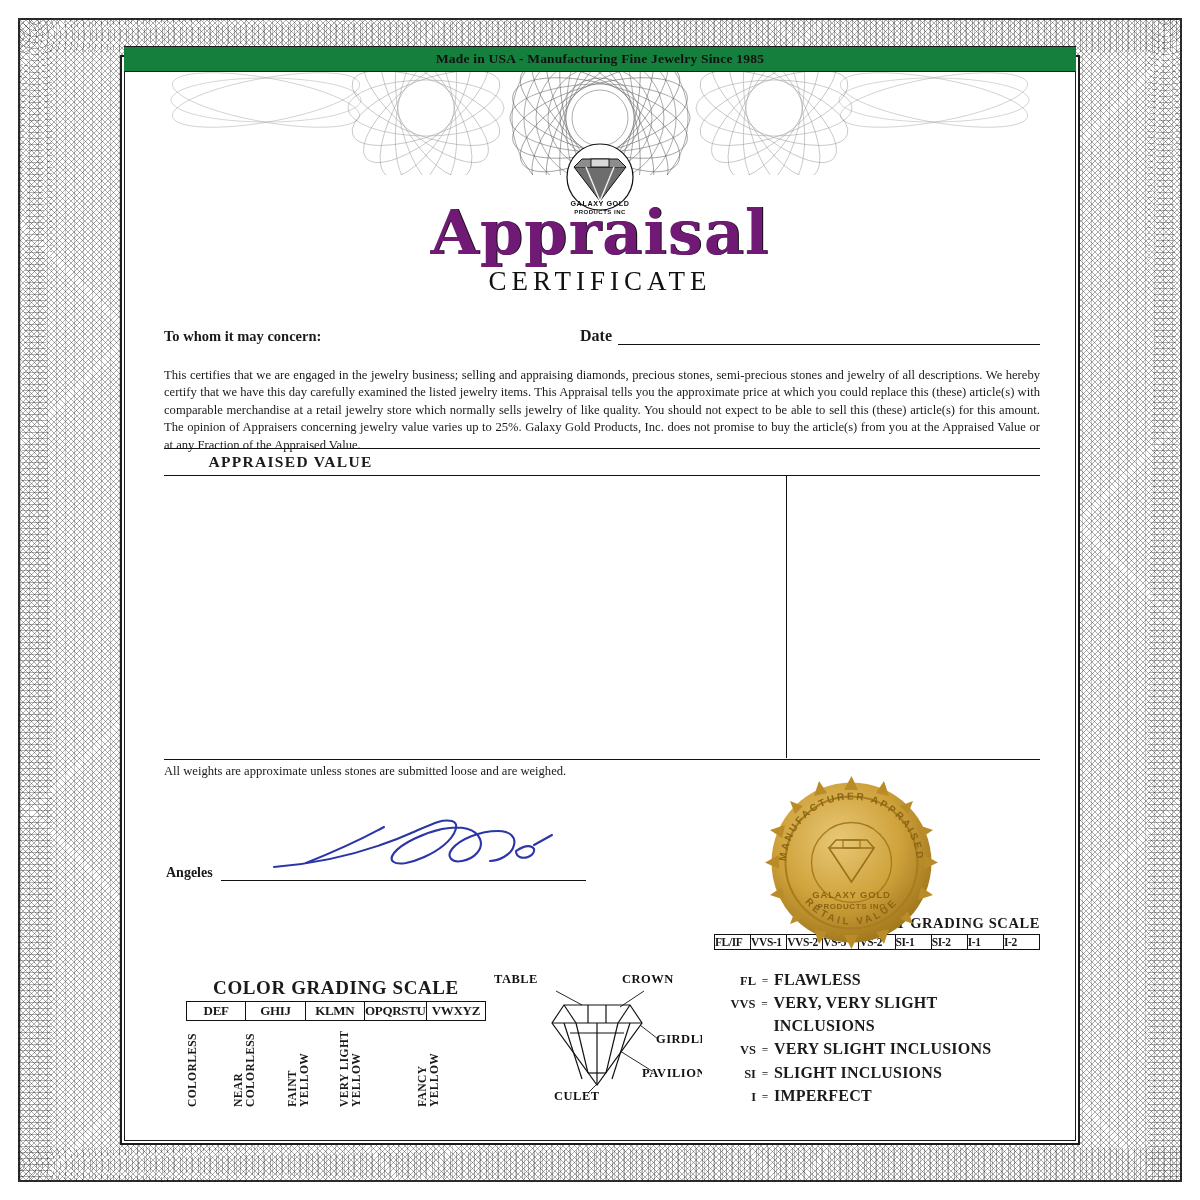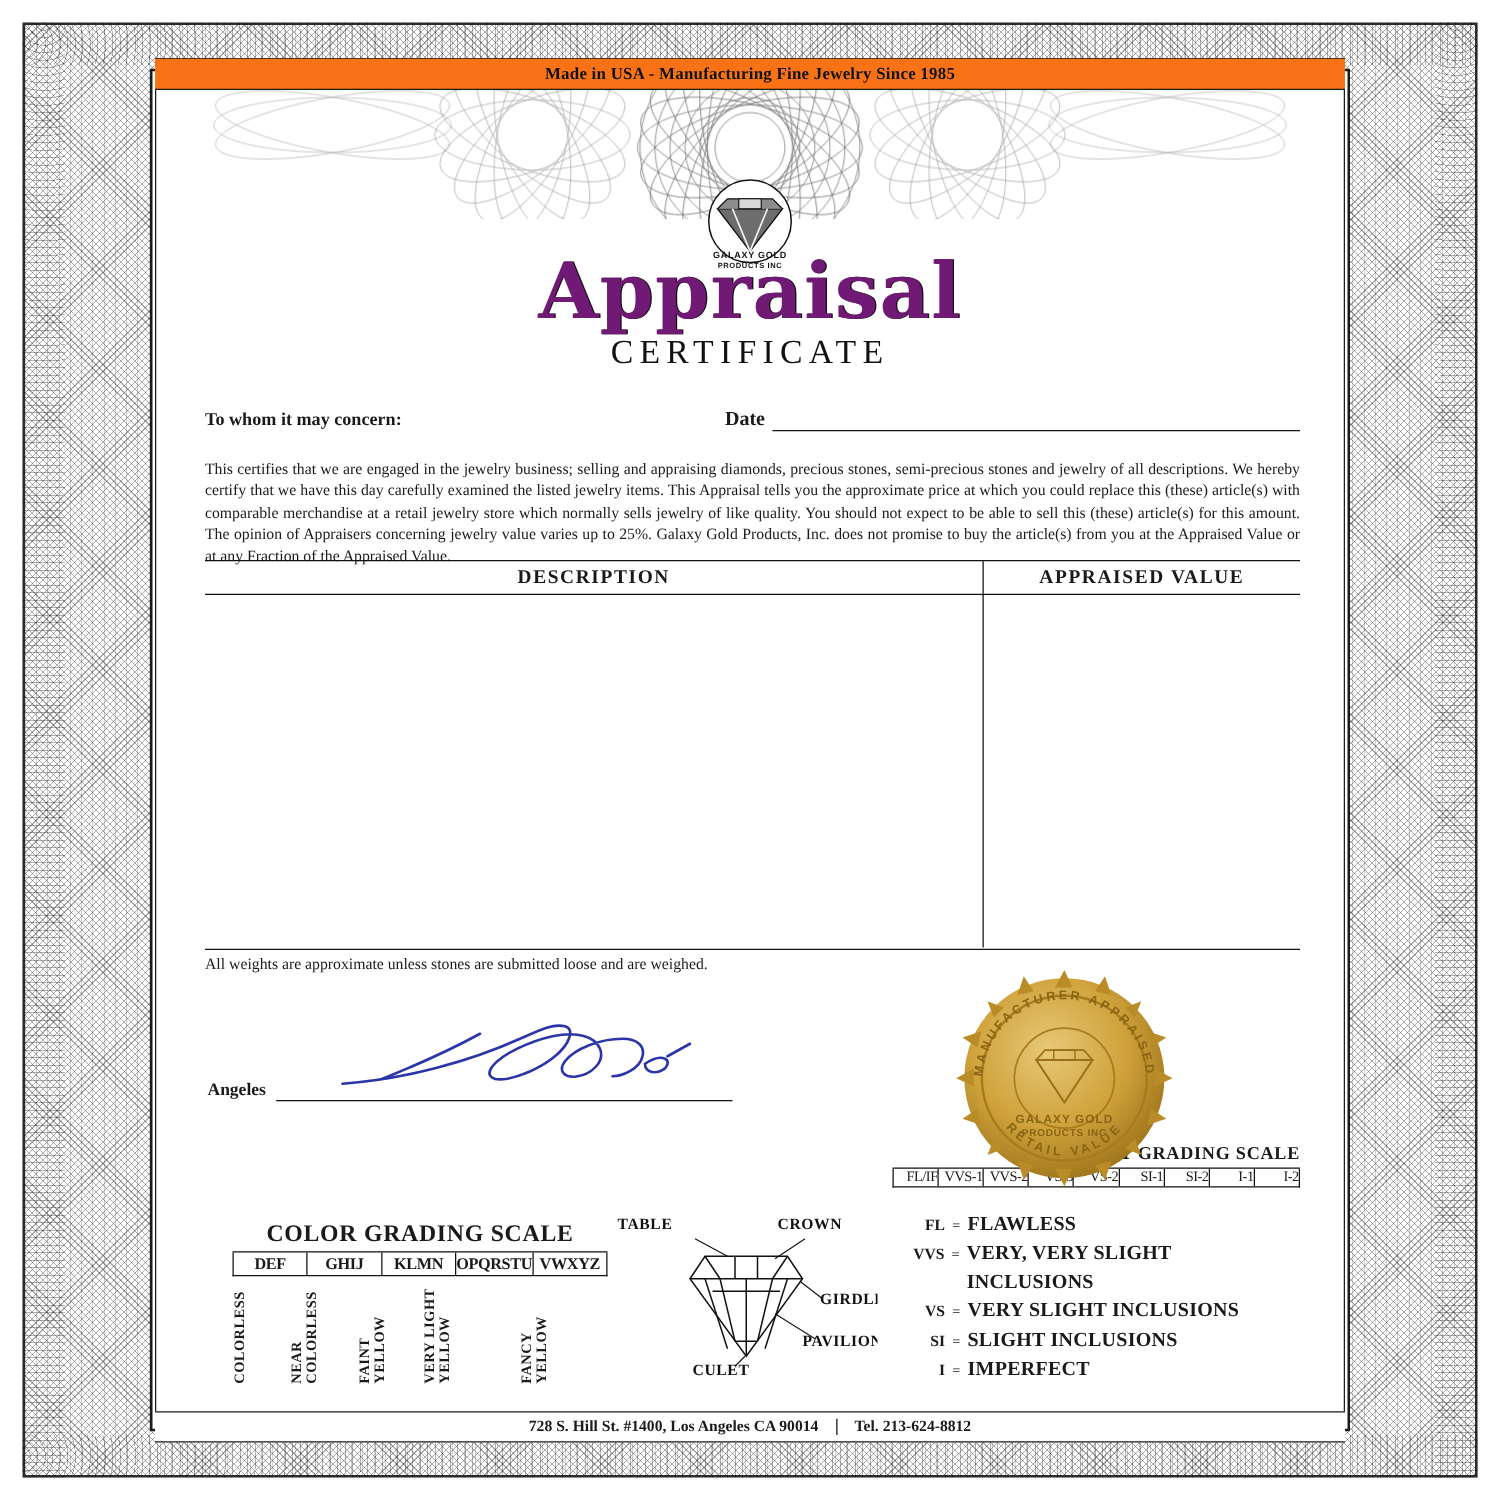--- a/index.html
+++ b/index.html
@@ -48,21 +48,21 @@
     position:absolute;left:124px;top:59px;right:124px;bottom:59px;
     border:1px solid #1b1b1b;
     box-sizing:border-box;
     pointer-events:none;
   }
 
   
   .top-strap{
     position:absolute;left:124px;top:46px;right:124px;height:24px;
     display:flex;align-items:center;justify-content:center;
-    background:#f97316;border-top:1px solid #1b1b1b;border-bottom:1px solid #1b1b1b;
+    background:#15803d;border-top:1px solid #1b1b1b;border-bottom:1px solid #1b1b1b;
     z-index:6;
   }
   .top-strap span{
     font-family:"Liberation Serif", serif;
     font-size:13.5px;font-weight:bold;letter-spacing:0.2px;color:#111;
   }
 
   
   .rosette-band{
     position:absolute;left:126px;top:70px;right:126px;height:105px;
@@ -165,21 +165,21 @@
     text-align:left;height:84px;
   }
 
   .diamond-fig{width:210px;position:relative;height:140px;margin:0 6px;}
   .diamond-fig .lab{position:absolute;font-size:12.5px;font-weight:bold;letter-spacing:0.5px;}
 
   .clarity{flex:1;margin-left:6px;max-width:330px;}
   .cl-title{font-size:14.5px;font-weight:bold;letter-spacing:0.6px;text-align:right;border-bottom:1.6px solid #111;padding-bottom:2px;}
   .cl-cells{display:flex;border:1.4px solid #111;border-top:none;}
   .cl-cell{
-    flex:1;text-align:right;font-size:11.5px;font-weight:normal;
+    flex:1;text-align:left;font-size:11.5px;font-weight:bold;
     border-right:1.4px solid #111;padding:1px 0;letter-spacing:-0.4px;
   }
   .cl-cell:last-child{border-right:none;}
   .cl-list{margin-top:18px;}
   .cl-row{display:flex;align-items:baseline;font-size:11.5px;line-height:1.45;}
   .cl-abbr{width:42px;text-align:right;font-weight:bold;font-size:12.5px;}
   .cl-eq{width:18px;text-align:center;}
   .cl-def{letter-spacing:0.2px;font-size:16px;font-weight:bold;}
 
   .footer-strap{
@@ -292,21 +292,20 @@
       <div class="date-group">
         <div class="date-label">Date</div>
         <div class="date-line"></div>
       </div>
     </div>
 
     <div class="para">This certifies that we are engaged in the jewelry business; selling and appraising diamonds, precious stones, semi-precious stones and jewelry of all descriptions. We hereby certify that we have this day carefully examined the listed jewelry items. This Appraisal tells you the approximate price at which you could replace this (these) article(s) with comparable merchandise at a retail jewelry store which normally sells jewelry of like quality. You should not expect to be able to sell this (these) article(s) for this amount. The opinion of Appraisers concerning jewelry value varies up to 25%. Galaxy Gold Products, Inc. does not promise to buy the article(s) from you at the Appraised Value or at any Fraction of the Appraised Value.</div>
 
     <div class="table-wrap">
       <div class="table-head">
-        <div class="th desc">DESCRIPTION</div>
         <div class="th val">APPRAISED VALUE</div>
       </div>
       <div class="table-body">
         <div class="td desc"></div>
         <div class="td val"></div>
       </div>
     </div>
 
     <div class="note">All weights are approximate unless stones are submitted loose and are weighed.</div>
 
@@ -470,19 +469,14 @@
             <div class="cl-abbr">I</div>
             <div class="cl-eq">=</div>
             <div class="cl-def">IMPERFECT</div>
           </div>
         </div>
       </div>
 
     </div>
   </div>
 
-  <div class="footer-strap">
-    <span>728 S. Hill St. #1400, Los Angeles CA 90014</span>
-    <span class="footer-sep"></span>
-    <span>Tel. 213-624-8812</span>
-  </div>
 
 </div>
 
 </body></html>

